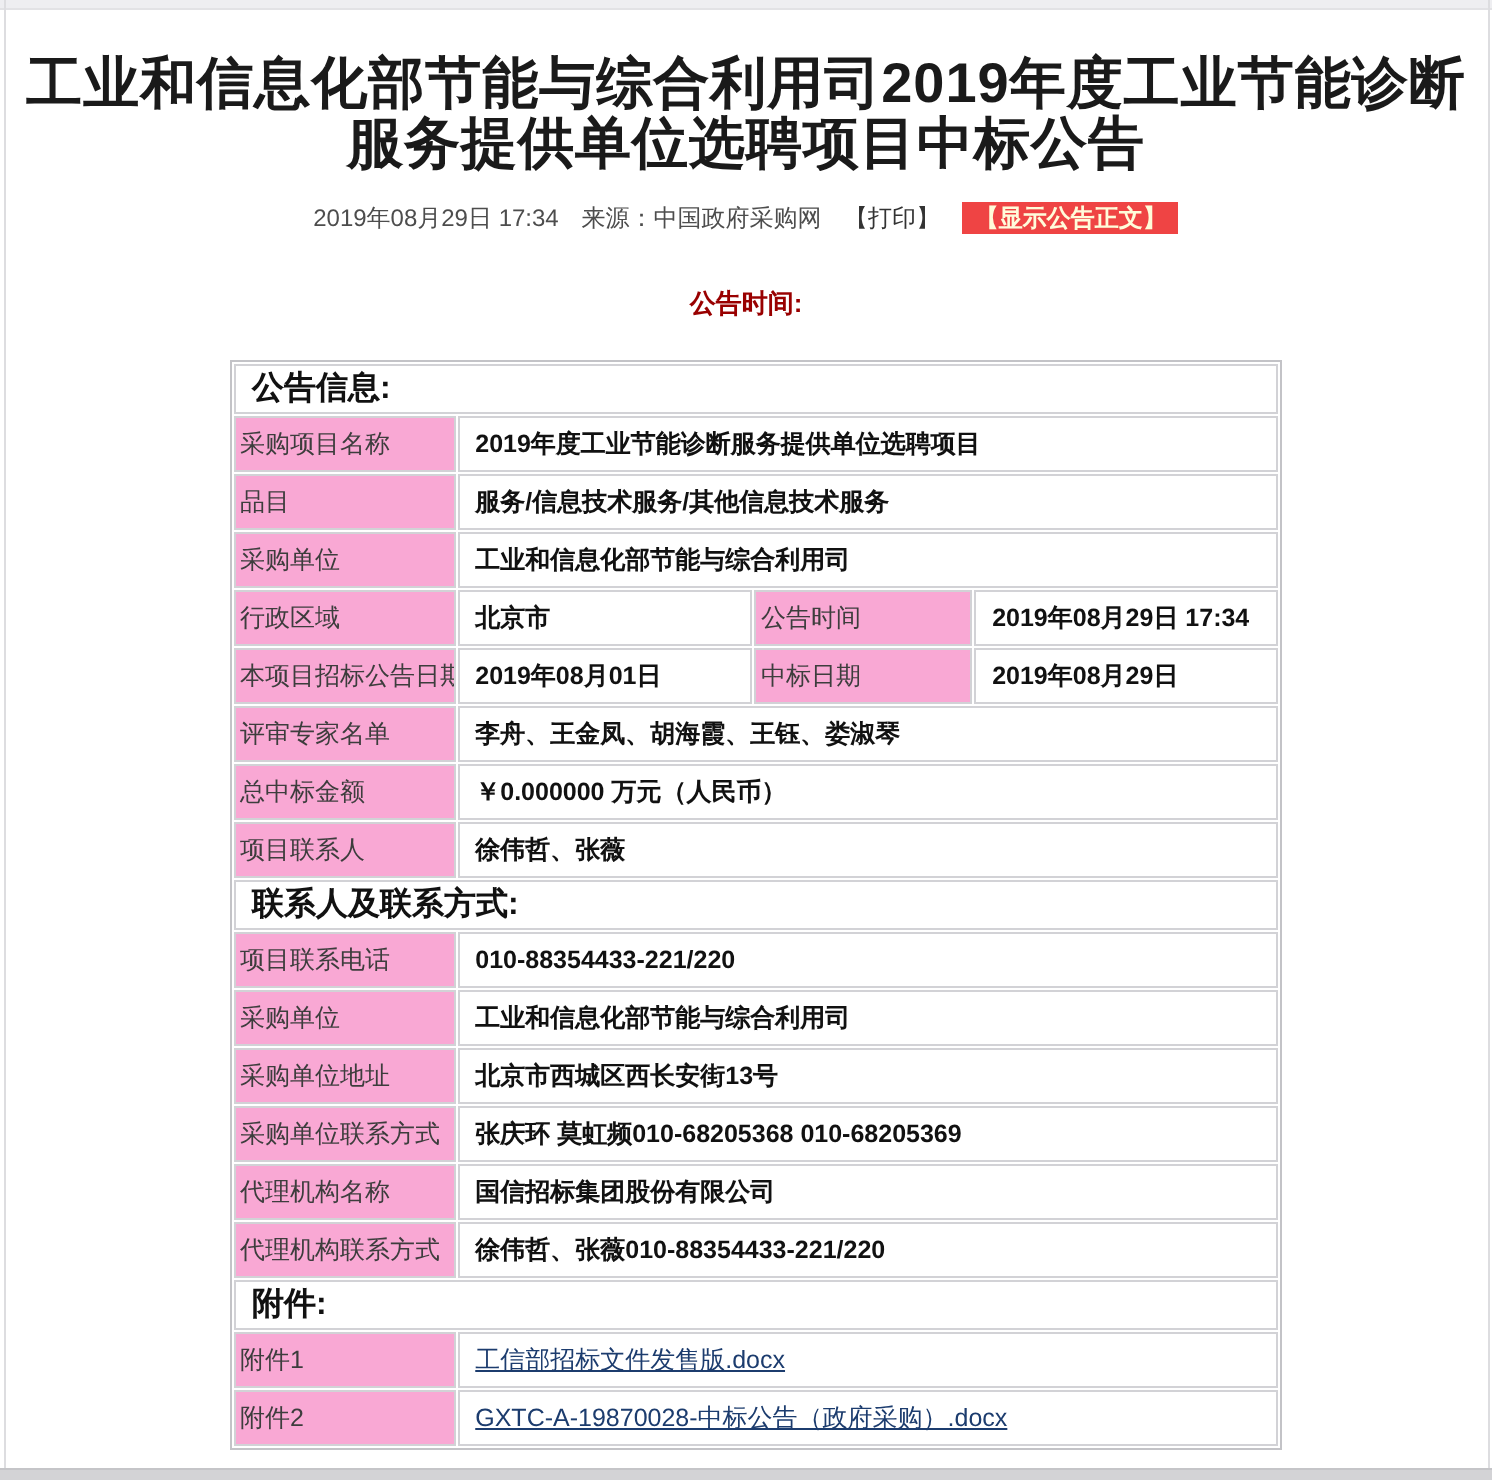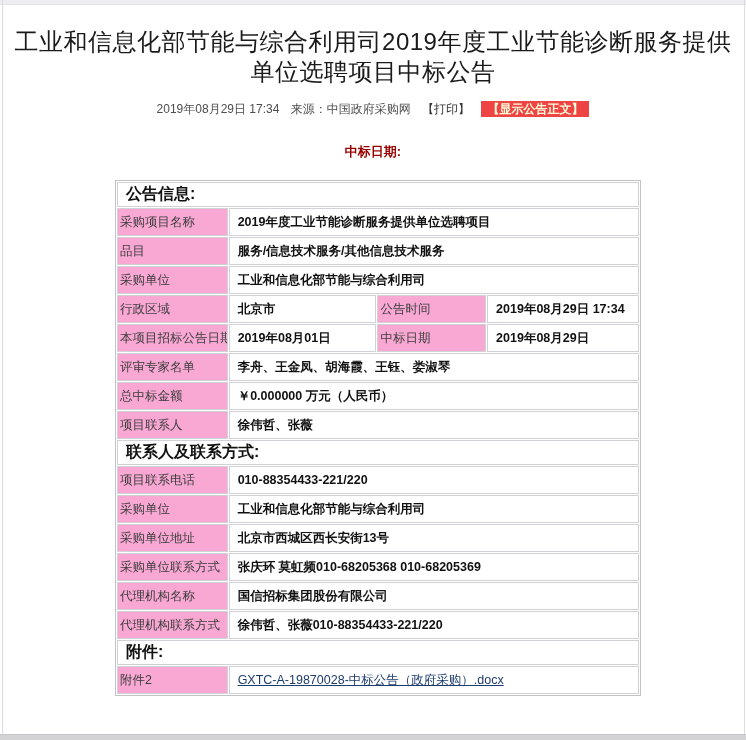--- a/index.html
+++ b/index.html
@@ -9,21 +9,21 @@
     background:#ffffff;
     font-family:"Liberation Sans","DejaVu Sans",sans-serif;
   }
   .top-bar { height:4px; background:#eeeef1; border-bottom:1px solid #e2e2e5; }
   .edge-left { position:absolute; left:2px; top:0; bottom:0; width:1px; background:#dddde0; }
   .edge-right { position:absolute; right:1px; top:0; bottom:0; width:1px; background:#dddde0; }
   .bottom-bar { position:absolute; left:0; right:0; bottom:0; height:5px; background:#d3d3d6; border-top:1px solid #c5c5c8; z-index:9; }
 
   .title {
     margin:22px 6px 0; text-align:center;
-    font-size:24px; line-height:30px; font-weight:normal; color:#1a1a1a;
+    font-size:28px; line-height:30px; font-weight:bold; color:#1a1a1a;
     letter-spacing:0.5px;
   }
   .meta {
     margin-top:14px; text-align:center;
     font-size:12px; color:#4d4d4d; white-space:nowrap;
   }
   .meta .dt { margin-right:8px; }
   .meta .src { margin-right:8px; }
   .meta .print { color:#333333; margin-right:8px; cursor:pointer; }
   .meta .badge {
@@ -62,21 +62,21 @@
 
 <h1 class="title">工业和信息化部节能与综合利用司2019年度工业节能诊断服务提供单位选聘项目中标公告</h1>
 
 <div class="meta">
   <span class="dt">2019年08月29日 17:34</span>
   <span class="src">来源：中国政府采购网</span>
   <span class="print">【打印】</span>
   <span class="badge">【显示公告正文】</span>
 </div>
 
-<div class="summary-heading">中标日期:</div>
+<div class="summary-heading">公告时间:</div>
 
 <table class="info-table">
   <colgroup>
       <col style="width:110px">
       <col style="width:147px">
       <col style="width:108px">
       <col style="width:151px">
     </colgroup>
   <tbody>
     <tr>
@@ -149,20 +149,24 @@
     <tr>
       <td class="lbl">代理机构联系方式</td>
       <td class="val" colspan="3">徐伟哲、张薇010-88354433-221/220</td>
     </tr>
 
     <tr>
         <td class="sec" colspan="4">附件:</td>
       </tr>
 
     <tr>
+      <td class="lbl">附件1</td>
+      <td class="val" colspan="3"><a class="file-link">工信部招标文件发售版.docx</a></td>
+    </tr>
+    <tr>
       <td class="lbl">附件2</td>
       <td class="val" colspan="3"><a class="file-link">GXTC-A-19870028-中标公告（政府采购）.docx</a></td>
     </tr>
 
   </tbody>
 </table>
 
 <div class="bottom-bar"></div>
 
 </body></html>

